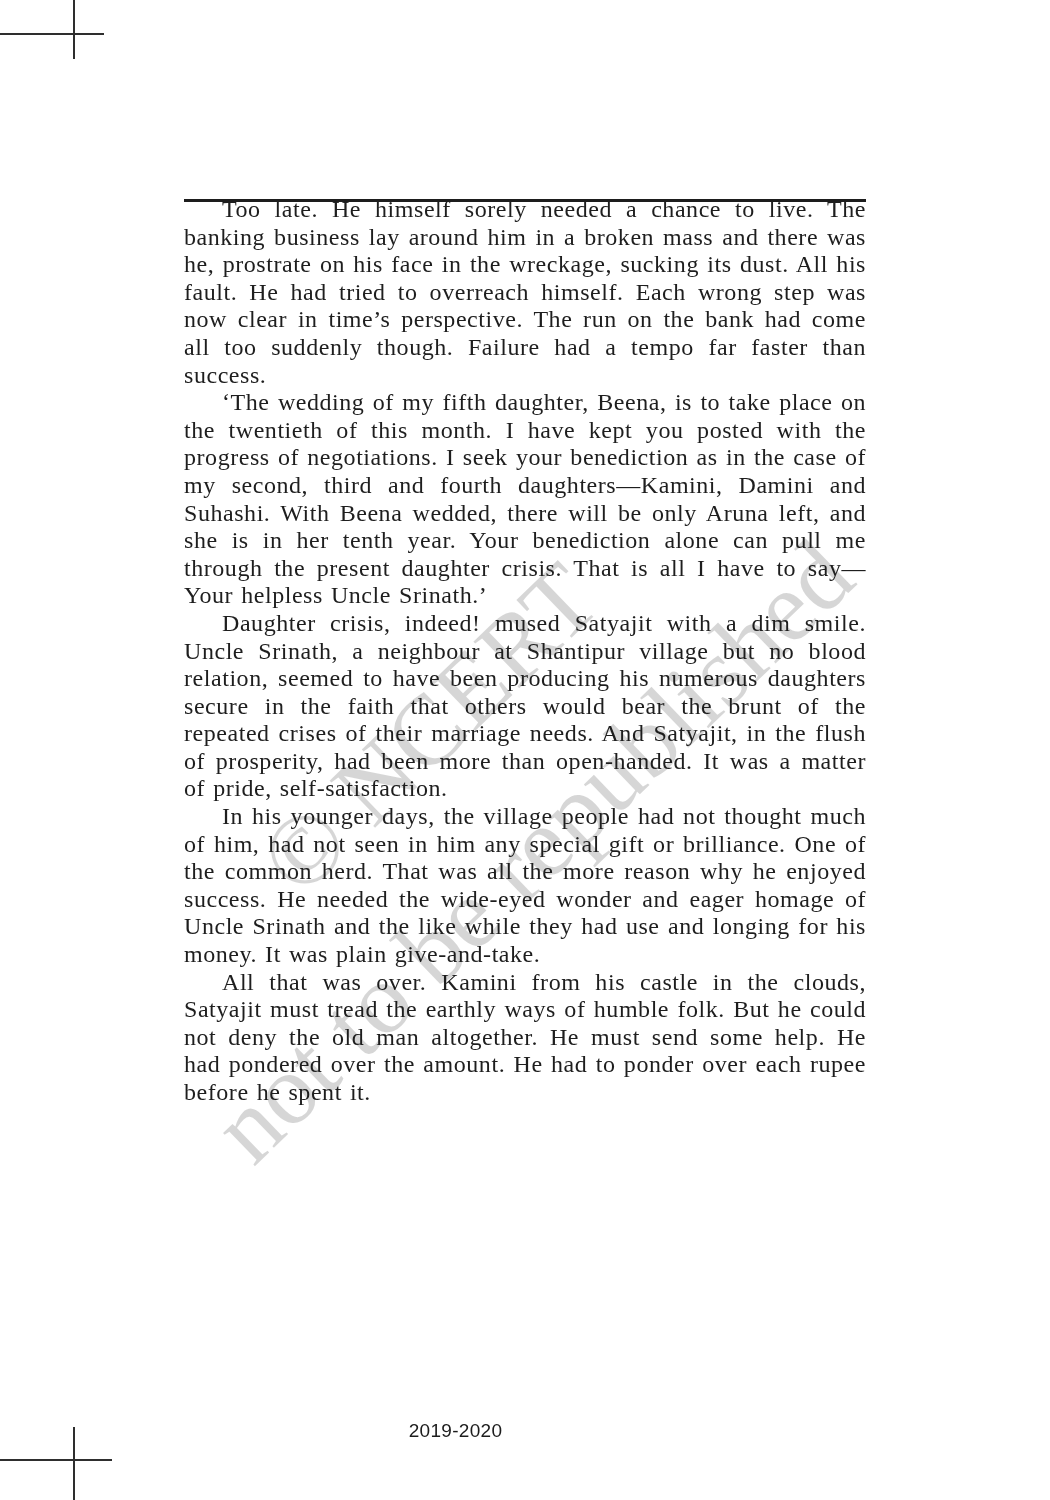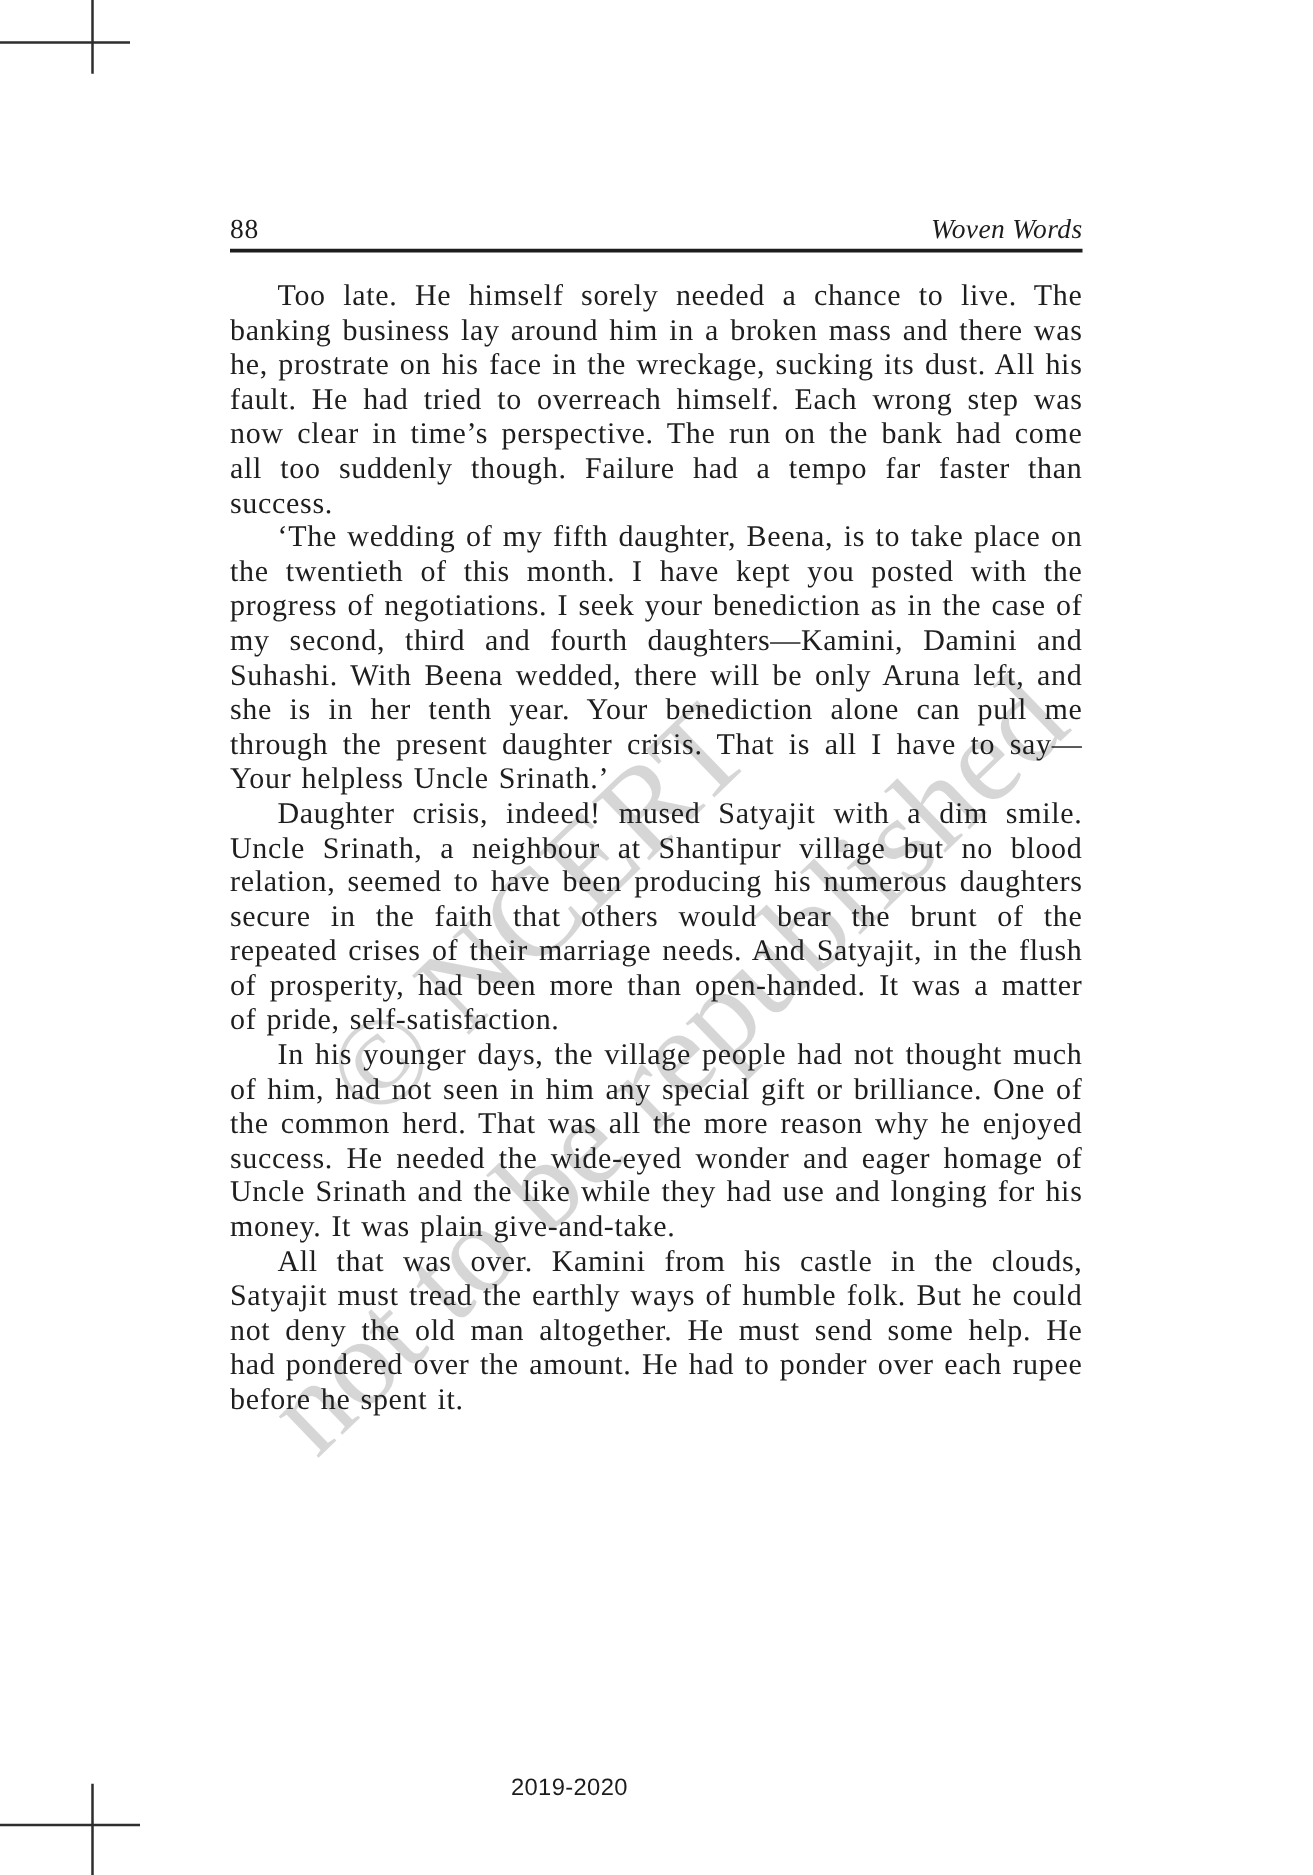--- a/index.html
+++ b/index.html
@@ -77,21 +77,21 @@
     height: 2.5px;
     background: #1d1d1d;
     z-index: 2;
   }
 
   
   .content {
     position: absolute;
     left: 184px;
     width: 682px;
-    top: 224px;
+    top: 196px;
     z-index: 2;
   }
   .content p {
     margin: 0;
     text-indent: 38px;
     text-align: justify;
     font-size: 24px;
     line-height: 27.6px;
     letter-spacing: 0.55px;
     word-spacing: 1.5px;
@@ -122,24 +122,20 @@
   <div class="crop tl-v"></div>
   <div class="crop tl-h"></div>
   <div class="crop bl-v"></div>
   <div class="crop bl-h"></div>
 
   <div class="watermark">
     <span class="wm-line wm-line1">© NCERT</span>
     <span class="wm-line wm-line2">not to be republished</span>
   </div>
 
-  <div class="header">
-    <span class="page-number">88</span>
-    <span class="book-title">Woven Words</span>
-  </div>
   <div class="header-rule"></div>
 
   <div class="content">
       <p>Too late. He himself sorely needed a chance to live. The banking business lay around him in a broken mass and there was he, prostrate on his face in the wreckage, sucking its dust. All his fault. He had tried to overreach himself. Each wrong step was now clear in time’s perspective. The run on the bank had come all too suddenly though. Failure had a tempo far faster than success.</p>
       <p>‘The wedding of my fifth daughter, Beena, is to take place on the twentieth of this month. I have kept you posted with the progress of negotiations. I seek your benediction as in the case of my second, third and fourth daughters—Kamini, Damini and Suhashi. With Beena wedded, there will be only Aruna left, and she is in her tenth year. Your benediction alone can pull me through the present daughter crisis. That is all I have to say—Your helpless Uncle Srinath.’</p>
       <p>Daughter crisis, indeed! mused Satyajit with a dim smile. Uncle Srinath, a neighbour at Shantipur village but no blood relation, seemed to have been producing his numerous daughters secure in the faith that others would bear the brunt of the repeated crises of their marriage needs. And Satyajit, in the flush of prosperity, had been more than open-handed. It was a matter of pride, self-satisfaction.</p>
       <p>In his younger days, the village people had not thought much of him, had not seen in him any special gift or brilliance. One of the common herd. That was all the more reason why he enjoyed success. He needed the wide-eyed wonder and eager homage of Uncle Srinath and the like while they had use and longing for his money. It was plain give-and-take.</p>
       <p>All that was over. Kamini from his castle in the clouds, Satyajit must tread the earthly ways of humble folk. But he could not deny the old man altogether. He must send some help. He had pondered over the amount. He had to ponder over each rupee before he spent it.</p>
     </div>
 

